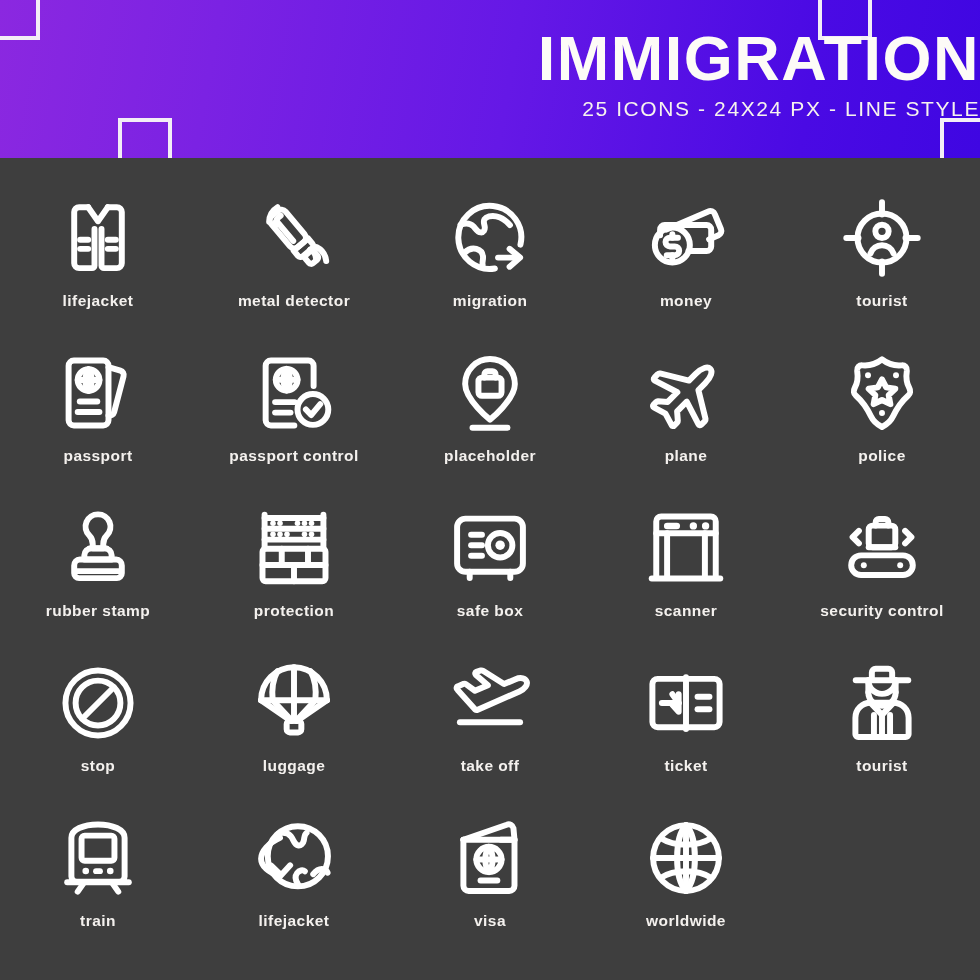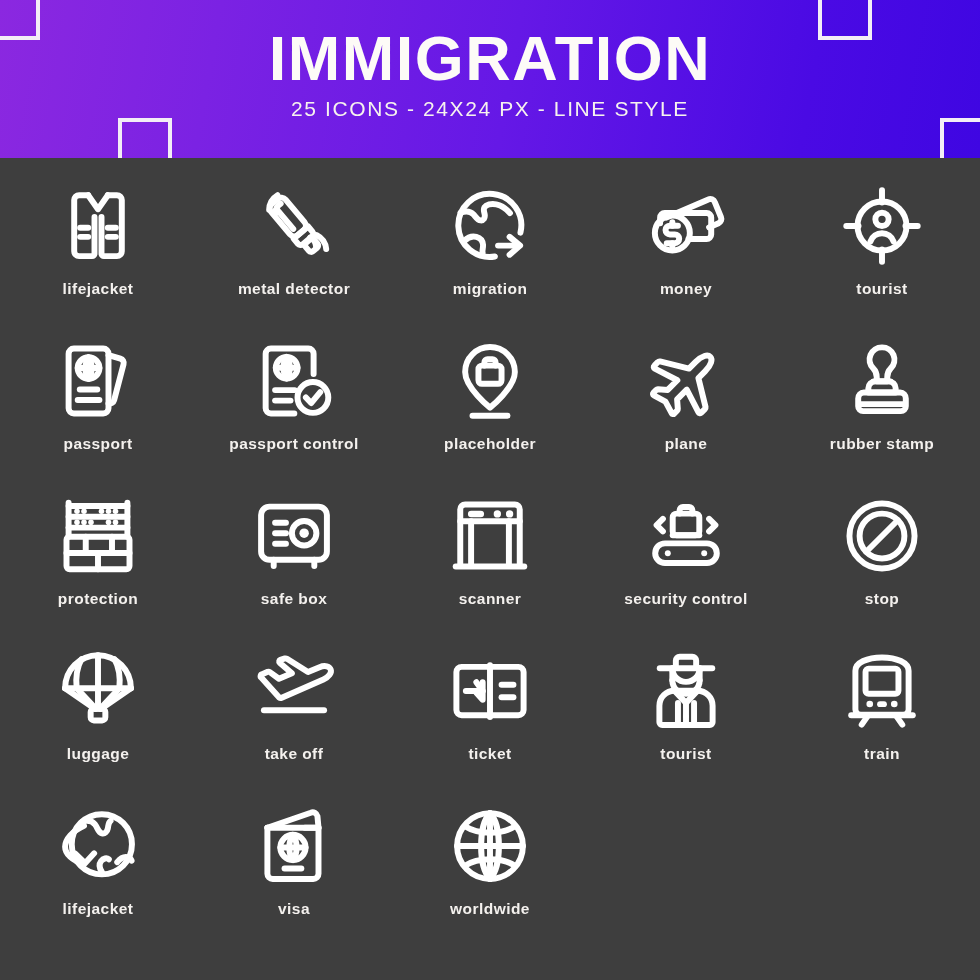--- a/index.html
+++ b/index.html
@@ -31,21 +31,21 @@
     overflow: hidden;
   }
   .header-inner {
     position: absolute;
     left: 0;
     top: 0;
     width: 980px;
     height: 158px;
     display: flex;
     flex-direction: column;
-    align-items: center;
+    align-items: flex-end;
     justify-content: center;
   }
   .title {
     color: #fdfbf7;
     font-size: 63px;
     font-weight: 700;
     letter-spacing: 1.5px;
     line-height: 1;
     margin: 0 0 2px 0;
     text-align: center;
@@ -69,21 +69,21 @@
   }
   .deco-tl { left: -14px; top: -14px; width: 54px; height: 54px; }
   .deco-bl { left: 118px; top: 118px; width: 54px; height: 54px; }
   .deco-tr { left: 818px; top: -14px; width: 54px; height: 54px; }
   .deco-br { left: 940px; top: 118px; width: 54px; height: 54px; }
 
   
   .grid {
     position: relative;
     width: 980px;
-    padding-top: 20px;
+    padding-top: 32px;
     box-sizing: border-box;
     display: grid;
     grid-template-columns: repeat(5, 1fr);
     grid-auto-rows: 155px;
     row-gap: 0px;
   }
   .cell {
     display: flex;
     flex-direction: column;
     align-items: center;
@@ -264,20 +264,32 @@
       <div class="icon-box">
         <svg viewBox="0 0 24 24">
           <g transform="rotate(45 12 12)">
             <path d="M12 2.2 C13 2.2 13.9 3.6 13.9 6.2 V8.9 L21.2 13.3 A0.7 0.7 0 0 1 21.5 13.9 V15.3 A0.5 0.5 0 0 1 20.8 15.8 L13.9 13.6 V17.5 L16 19.3 A0.6 0.6 0 0 1 16.2 19.8 V21 A0.45 0.45 0 0 1 15.6 21.4 L12 20.3 L8.4 21.4 A0.45 0.45 0 0 1 7.8 21 V19.8 A0.6 0.6 0 0 1 8 19.3 L10.1 17.5 V13.6 L3.2 15.8 A0.5 0.5 0 0 1 2.5 15.3 V13.9 A0.7 0.7 0 0 1 2.8 13.3 L10.1 8.9 V6.2 C10.1 3.6 11 2.2 12 2.2 Z"></path>
           </g>
         </svg>
       </div>
       <div class="label">plane</div>
     </div>
 
+    <div class="cell">
+      <div class="icon-box">
+        <svg viewBox="0 0 24 24">
+          <path d="M12 2.4 C13.8 3.8 15.5 4.3 17.6 4.1 C18.5 4 19.2 4.7 19.1 5.6 C18.8 7.6 19 9.2 19.8 10.6 C20.2 11.3 20.1 12.2 19.5 12.7 C17.8 14.2 16.3 16.2 15.2 18.6 C14.4 20.3 13.3 21.1 12 21.7 C10.7 21.1 9.6 20.3 8.8 18.6 C7.7 16.2 6.2 14.2 4.5 12.7 C3.9 12.2 3.8 11.3 4.2 10.6 C5 9.2 5.2 7.6 4.9 5.6 C4.8 4.7 5.5 4 6.4 4.1 C8.5 4.3 10.2 3.8 12 2.4 Z"></path>
+          <path d="M12 8.1 L13.2 10.4 L15.8 10.8 L13.9 12.6 L14.4 15.2 L12 14 L9.6 15.2 L10.1 12.6 L8.2 10.8 L10.8 10.4 Z"></path>
+          <circle class="solid" cx="8" cy="6.9" r="0.85"></circle>
+          <circle class="solid" cx="16" cy="6.9" r="0.85"></circle>
+          <circle class="solid" cx="12" cy="17.7" r="0.85"></circle>
+        </svg>
+      </div>
+      <div class="label">police</div>
+    </div>
 
     <div class="cell">
       <div class="icon-box">
         <svg viewBox="0 0 24 24">
           <path d="M12 2.4 A3.5 3.5 0 0 0 9.5 8.4 C10.2 9.1 10.5 10 10.5 10.9 V12.1 H13.5 V10.9 C13.5 10 13.8 9.1 14.5 8.4 A3.5 3.5 0 0 0 12 2.4 Z"></path>
           <path d="M9.6 12.1 H14.4"></path>
           <path d="M8.1 14.1 C8.1 13 9 12.1 10.1 12.1 H13.9 C15 12.1 15.9 13 15.9 14.1 V15.3 H8.1 Z"></path>
           <path d="M5.2 17 C5.2 16.1 5.9 15.3 6.8 15.3 H17.2 C18.1 15.3 18.8 16.1 18.8 17 V19.2 A1.4 1.4 0 0 1 17.4 20.6 H6.6 A1.4 1.4 0 0 1 5.2 19.2 Z"></path>
           <path d="M5.5 18.6 H18.5"></path>
         </svg>

